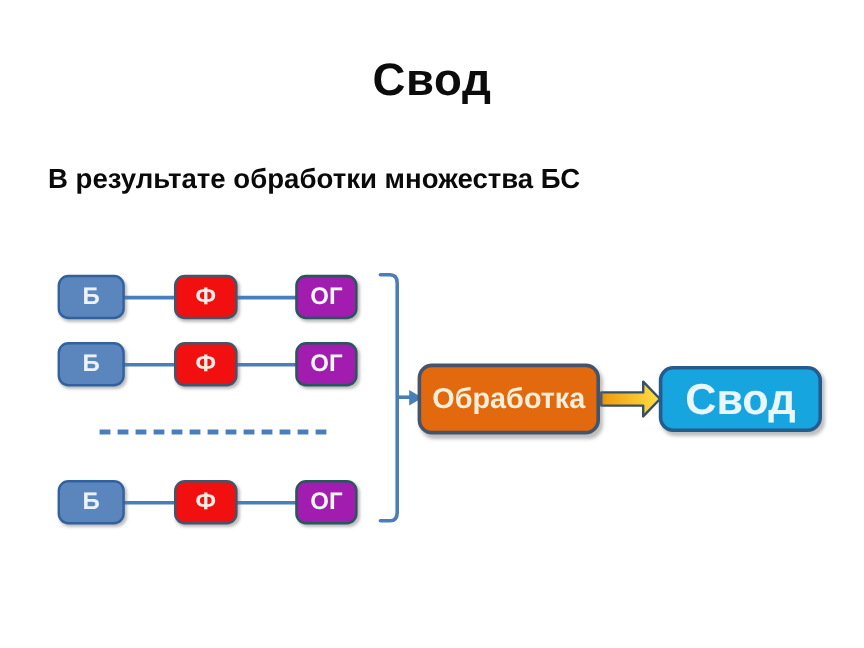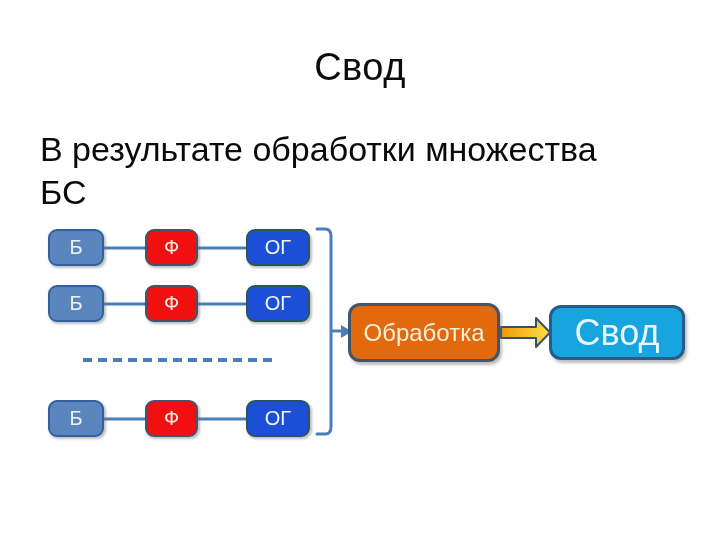--- a/index.html
+++ b/index.html
@@ -6,54 +6,55 @@
     margin: 0; padding: 0;
     width: 720px; height: 540px;
     overflow: hidden;
     background: #ffffff;
     font-family: "Liberation Sans", sans-serif;
   }
   .slide {
     position: relative;
     width: 720px; height: 540px;
     background: #ffffff;
+    font-weight: bold;
   }
   .slide-title {
     position: absolute;
     left: 0; top: 46px; width: 720px;
     text-align: center;
     font-size: 38px;
     color: #0c0c0c;
     letter-spacing: 0.5px;
   }
   .body-text {
     position: absolute;
     left: 40px; top: 128px; width: 600px;
-    font-size: 34px;
+    font-size: 23px;
     line-height: 43px;
     color: #0a0a0a;
   }
   .diagram-svg {
     position: absolute;
     left: 0; top: 0; width: 720px; height: 540px;
     pointer-events: none;
   }
   .node {
     position: absolute;
     height: 37px;
     box-sizing: border-box;
     border-radius: 9px;
     border: 2.5px solid #44546A;
     display: flex; align-items: center; justify-content: center;
     font-size: 20px;
     box-shadow: 1.5px 2px 2.5px rgba(110,110,110,0.45);
   }
   .node-b  { left: 48px;  width: 56px; background: #5B86BD; border-color: #31619F; color: #EDF2F9; }
   .node-f  { left: 145px; width: 53px; background: #F20F0F; border-color: #44546A; color: #F4EFE6; }
-  .node-og { left: 246px; width: 64px; background: #1d4ed8; border-color: #27565B; color: #ECF7EF; }
+  .node-og { left: 246px; width: 52px; background: #a21caf; border-color: #27565B; color: #ECF7EF; }
   .row-1 .node { top: 229px; }
   .row-2 .node { top: 285px; }
   .row-3 .node { top: 400px; }
   .process-node {
     position: absolute;
     left: 348px; top: 303px; width: 152px; height: 59px;
     box-sizing: border-box;
     background: #E2690E;
     border: 3px solid #44546A;
     border-radius: 12px;

